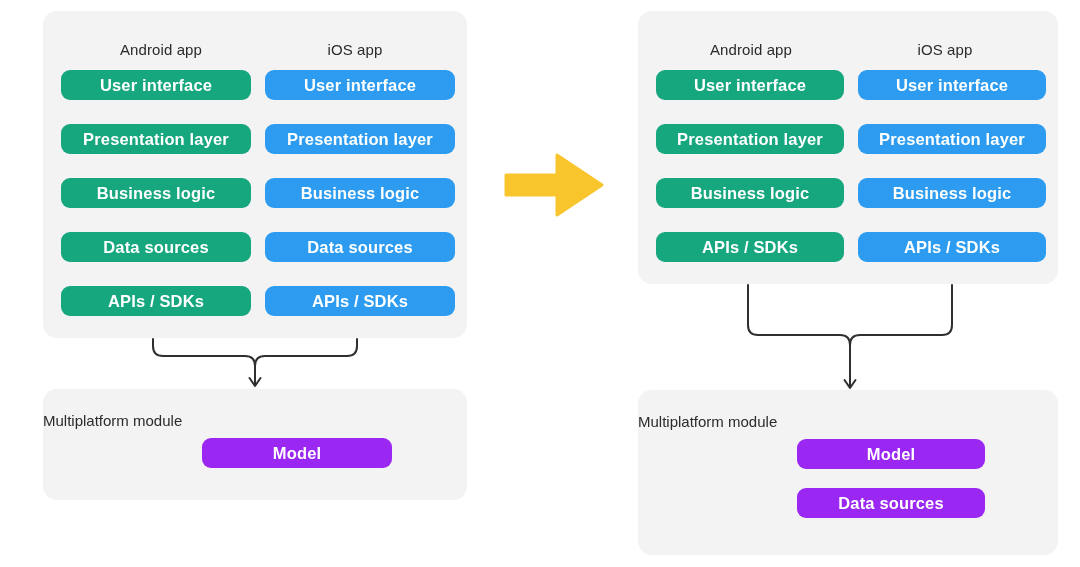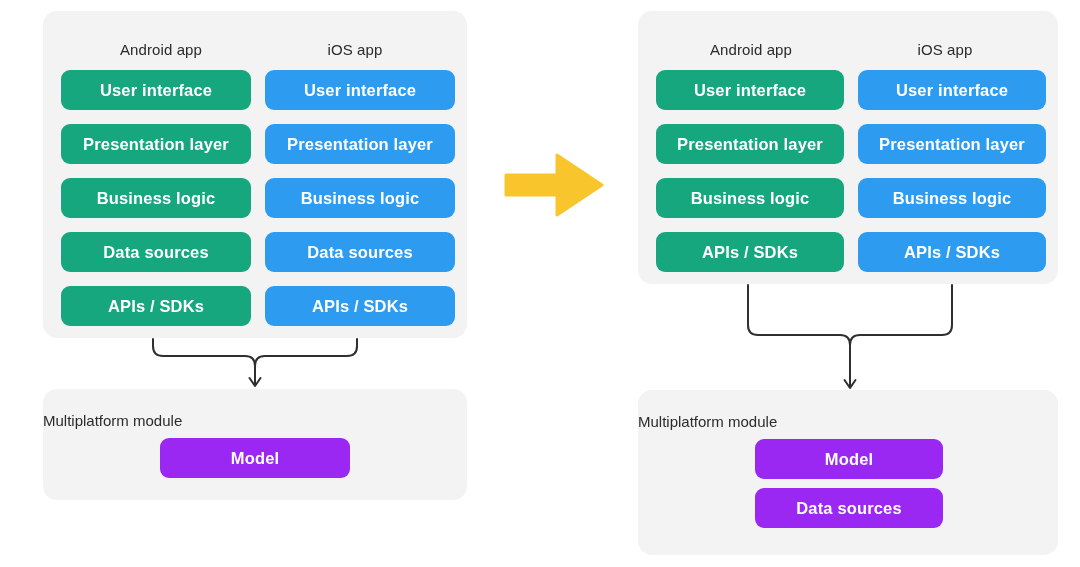--- a/index.html
+++ b/index.html
@@ -36,35 +36,35 @@
     font-size: 15px;
     color: #2b2b2b;
     font-weight: 400;
     text-align: center;
     letter-spacing: .1px;
     white-space: nowrap;
   }
 
   .layer {
     position: absolute;
-    height: 40px;
+    height: 30px;
     border-radius: 9px;
     display: flex;
     align-items: center;
     justify-content: center;
     color: #ffffff;
     font-size: 16.5px;
     font-weight: 700;
     letter-spacing: .15px;
     white-space: nowrap;
     box-sizing: border-box;
   }
   .layer.green  { background: #16a77e; }
   .layer.blue   { background: #2d9cf0; }
-  .layer.purple { background: #9b27f2; }
+  .layer.purple { background: #9b27f2; margin-left: 42px; }
 
   .module-title {
     position: absolute;
     font-size: 15px;
     color: #2b2b2b;
     text-align: left;
     white-space: nowrap;
   }
 
   

